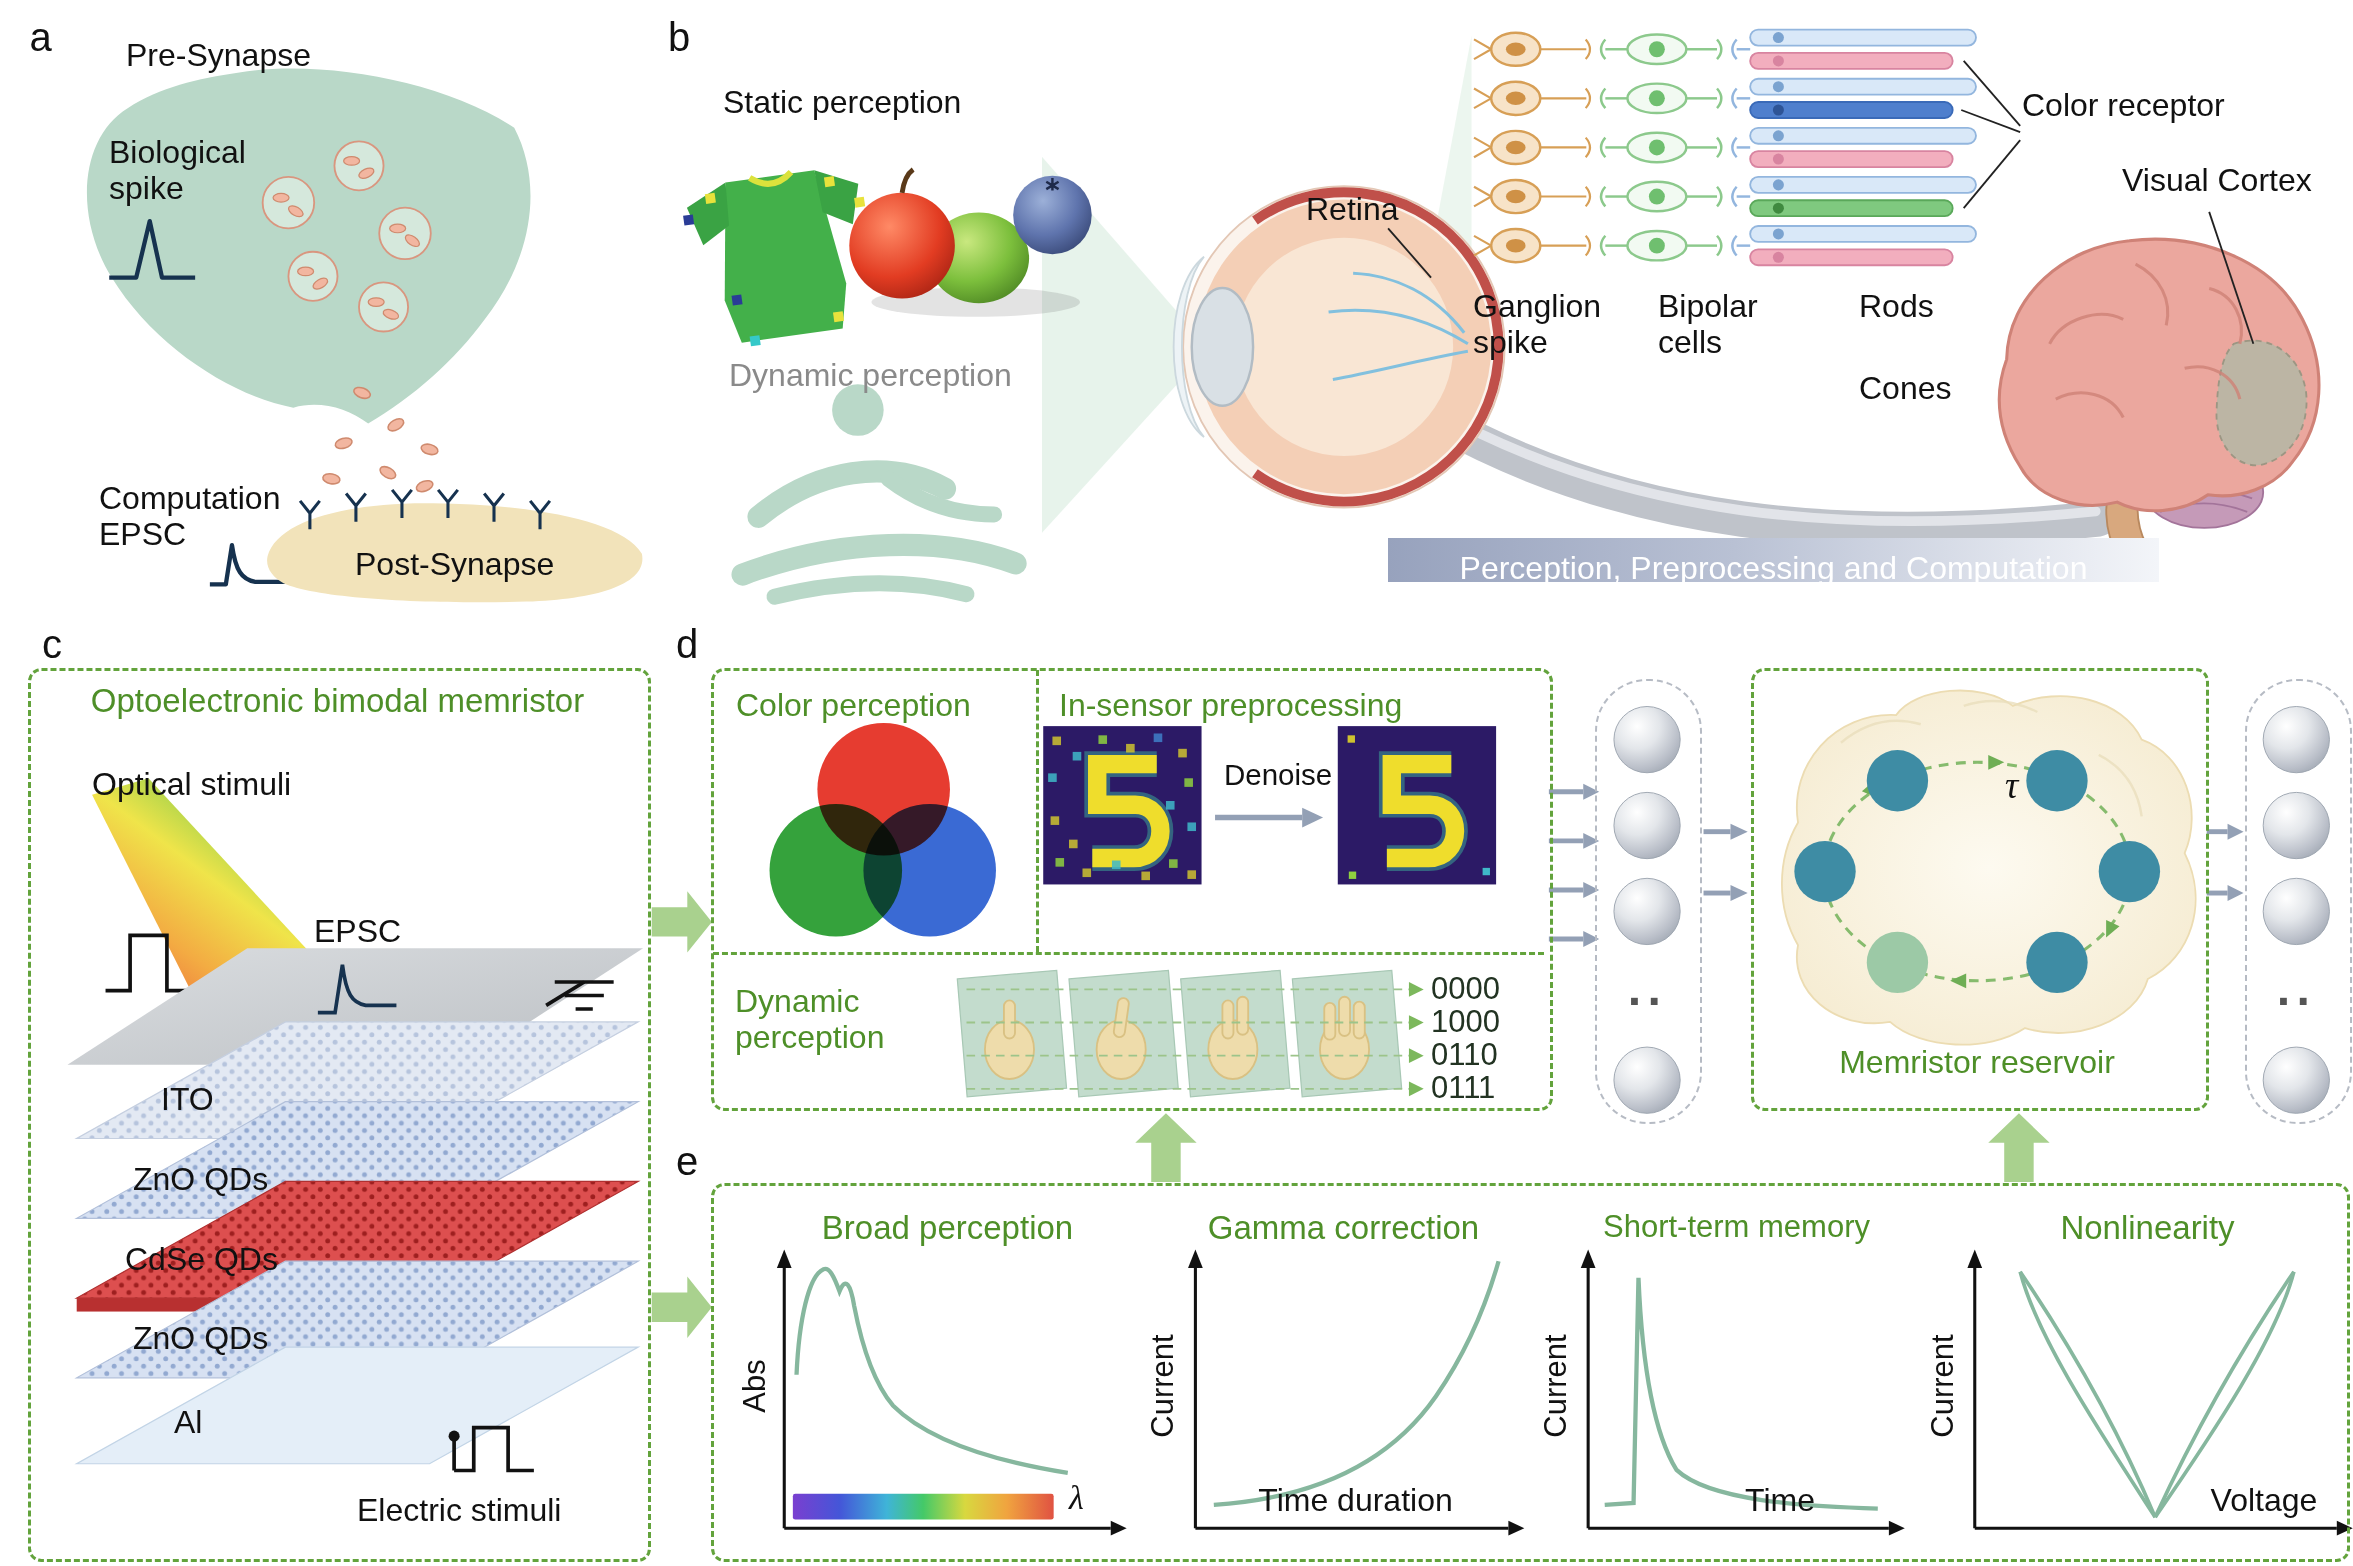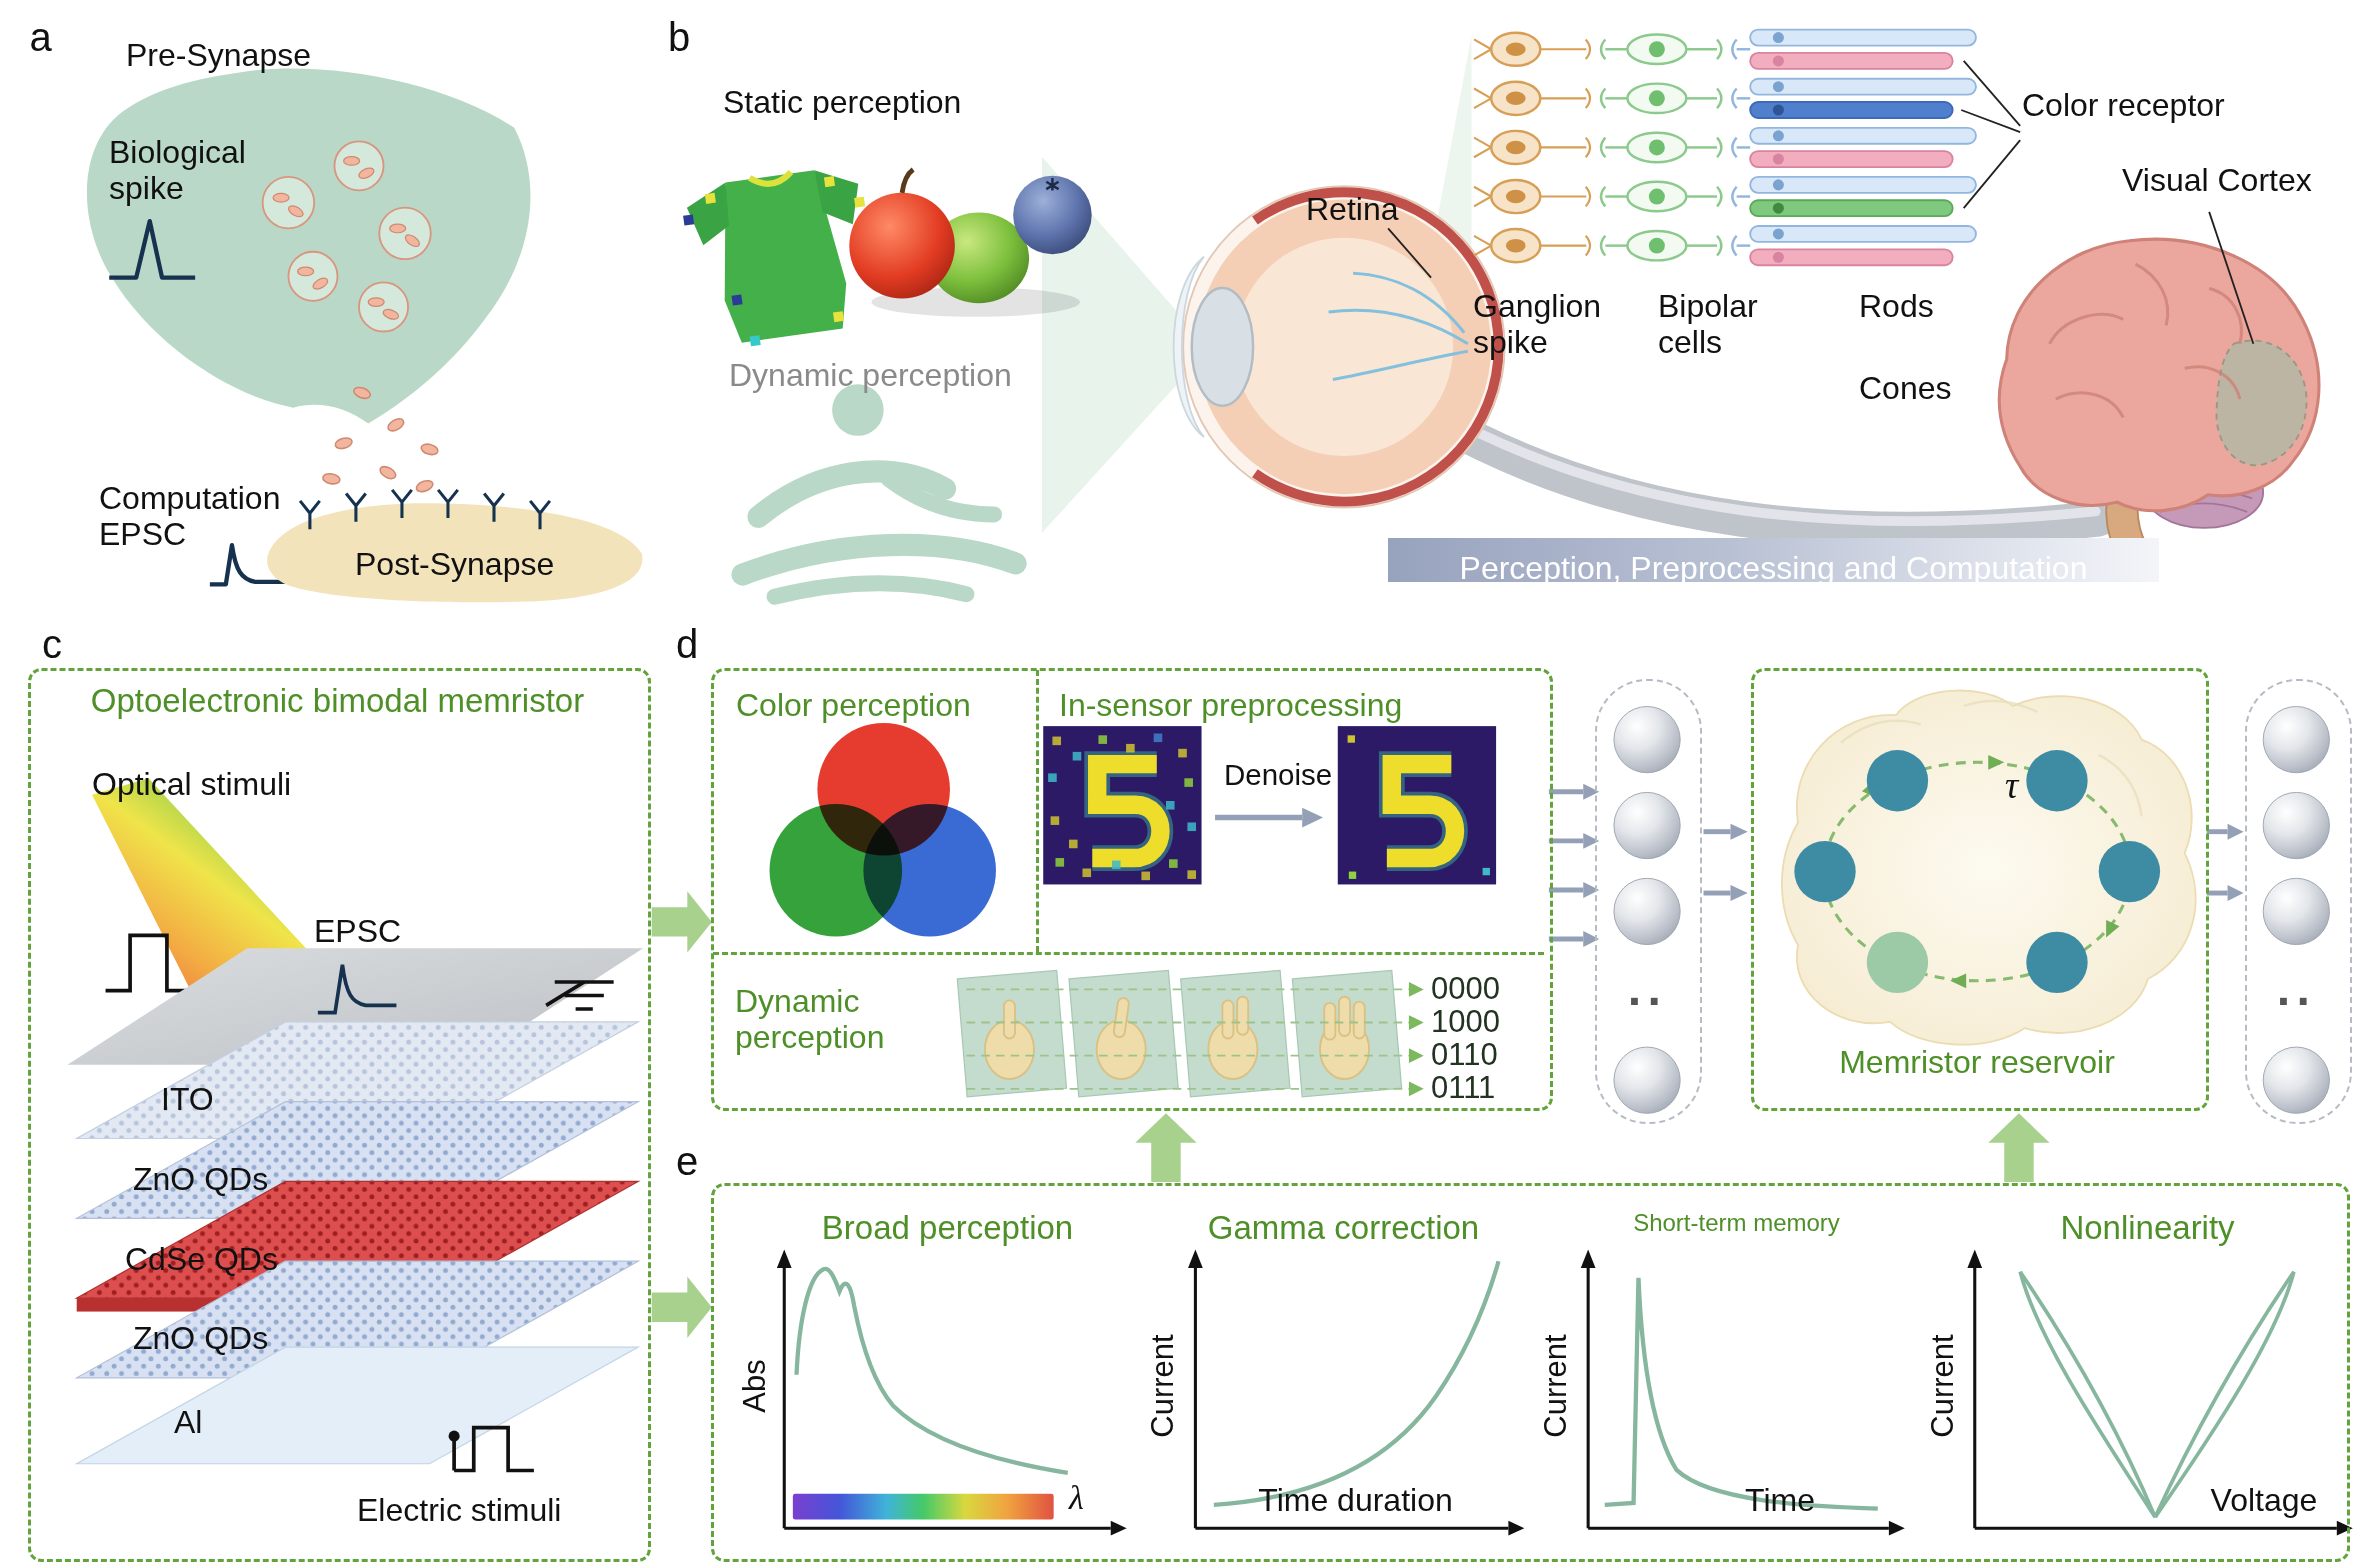--- a/index.html
+++ b/index.html
@@ -612,21 +612,21 @@
 <div class="code" style="left:1431px;top:1004px;">1000</div>
 <div class="code" style="left:1431px;top:1037px;">0110</div>
 <div class="code" style="left:1431px;top:1070px;">0111</div>
 <div class="dots" style="left:1620px;top:974px;">··</div>
 <div class="dots" style="left:2269px;top:974px;">··</div>
 <div class="lbl ital" style="left:2005px;top:765px;font-size:37px;">τ</div>
 <div class="lbl green ctr" style="left:1805px;top:1044px;width:344px;">Memristor reservoir</div>
 
 <div class="lbl green ctr" style="left:788px;top:1209px;width:319px;font-size:33px;">Broad perception</div>
 <div class="lbl green ctr" style="left:1184px;top:1209px;width:319px;font-size:33px;">Gamma correction</div>
-<div class="lbl green ctr" style="left:1577px;top:1209px;width:319px;font-size:24px;">Short-term memory</div>
+<div class="lbl green ctr" style="left:1577px;top:1209px;width:319px;font-size:31px;">Short-term memory</div>
 <div class="lbl green ctr" style="left:1988px;top:1209px;width:319px;font-size:33px;">Nonlinearity</div>
 
 <div class="vlab" style="left:687px;top:1368px;">Abs</div>
 <div class="vlab" style="left:1095px;top:1368px;">Current</div>
 <div class="vlab" style="left:1488px;top:1368px;">Current</div>
 <div class="vlab" style="left:1875px;top:1368px;">Current</div>
 
 <div class="lbl ital" style="left:1069px;top:1479px;font-size:34px;">λ</div>
 <div class="lbl ctr" style="left:1233px;top:1482px;width:245px;white-space:nowrap;">Time duration</div>
 <div class="lbl ctr" style="left:1700px;top:1482px;width:160px;">Time</div>

